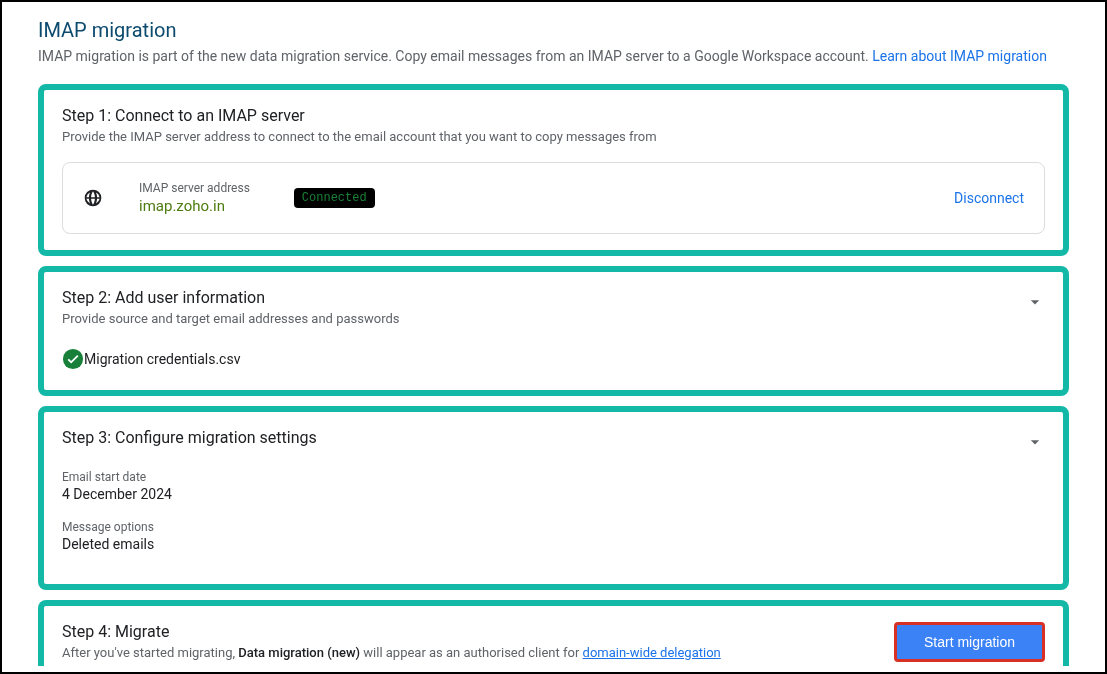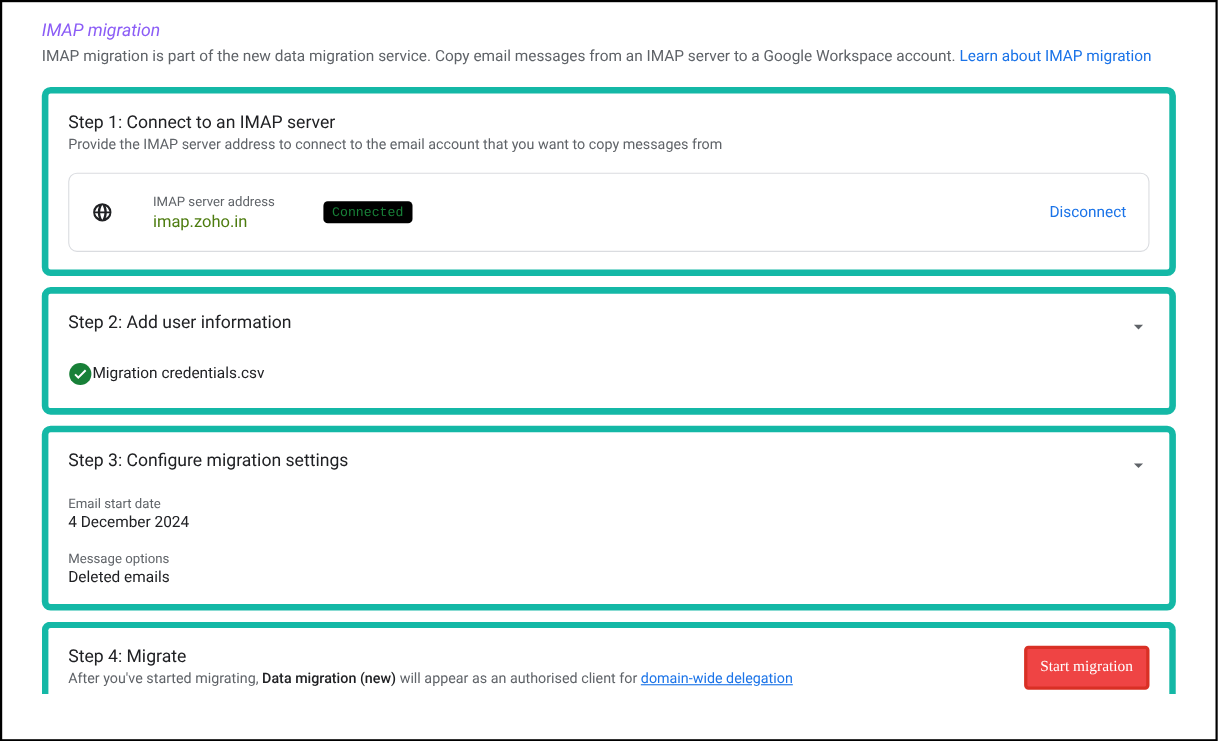--- a/index.html
+++ b/index.html
@@ -8,25 +8,24 @@
     background: white;
     color: #202124;
     width: 1107px;
     height: 674px;
     box-sizing: border-box;
     border: 2px solid #000;
     padding: 16px 36px;
     overflow: hidden;
   }
   .page-title {
-    font-size: 16px;
+    font-size: 20px;
     font-weight: 400;
-    color: #8b5cf6;
+    color: #0c4a6e;
     margin: 0 0 6px 0;
-    font-style: italic;
   }
   .page-subtitle {
     font-size: 14px;
     color: #5f6368;
     margin: 0 0 20px 0;
   }
   .page-subtitle a { color: #1a73e8; text-decoration: none; }
   .card {
     border: 6px solid #14b8a6;
     border-radius: 8px;
@@ -127,29 +126,28 @@
   .step4-row {
     display: flex;
     align-items: flex-start;
     justify-content: space-between;
     padding: 0 18px;
   }
   .step4-row .left { flex: 1; padding-right: 12px; }
   .step4-bold { font-weight: 500; color:#202124; }
   .step4-link { color: #1a73e8; text-decoration: underline; }
   .start-btn {
-    background: #ef4444;
+    background: #3b82f6;
     color: white;
     border: 3px solid #d93025;
     border-radius: 4px;
-    padding: 9px 12px;
+    padding: 9px 27px;
     font-size: 14px;
     cursor: pointer;
     white-space: nowrap;
-    font-family: Liberation Serif, serif;
   }
   .card-last { border-bottom-left-radius: 0; border-bottom-right-radius: 0; border-bottom: none; margin-bottom: 0; padding-bottom: 4px;}
 </style>
 </head>
 <body>
 
 <h1 class="page-title">IMAP migration</h1>
 <p class="page-subtitle">
   <span>IMAP migration is part of the new data migration service. Copy email messages from an IMAP server to a Google Workspace account. </span><a href="#">Learn about IMAP migration</a>
 </p>
@@ -171,20 +169,21 @@
     </div>
     <span class="badge">Connected</span>
     <span class="disconnect">Disconnect</span>
   </div>
 </div>
 
 <div class="card">
   <div class="step-header">
     <div>
       <p class="step-title">Step 2: Add user information</p>
+      <p class="step-desc">Provide source and target email addresses and passwords</p>
     </div>
     <svg class="chevron" viewBox="0 0 24 24">
         <path d="M7 10l5 5 5-5z"></path>
       </svg>
   </div>
   <div class="file-row">
     <svg class="check-icon" viewBox="0 0 24 24">
         <circle cx="12" cy="12" r="11" fill="#188038"></circle>
         <path d="M10 14.2l-2.5-2.5-1.4 1.4L10 17l8-8-1.4-1.4z" fill="white"></path>
       </svg>
@@ -198,21 +197,21 @@
       <p class="step-title">Step 3: Configure migration settings</p>
     </div>
     <svg class="chevron" viewBox="0 0 24 24">
         <path d="M7 10l5 5 5-5z"></path>
       </svg>
   </div>
   <div class="kv-block">
     <p class="kv-label">Email start date</p>
     <p class="kv-value">4 December 2024</p>
     <p class="kv-label">Message options</p>
-    <p class="kv-value" style="margin-bottom:0">Deleted emails</p>
+    <p class="kv-value" style="margin-bottom:16px">Deleted emails</p>
   </div>
 </div>
 
 <div class="card card-last">
   <div class="step4-row">
     <div class="left">
       <p class="step-title">Step 4: Migrate</p>
       <p class="step-desc">
         <span>After you've started migrating, </span><span class="step4-bold">Data migration (new)</span><span> will appear as an authorised client for </span><a href="#" class="step4-link">domain-wide delegation</a>
       </p>

